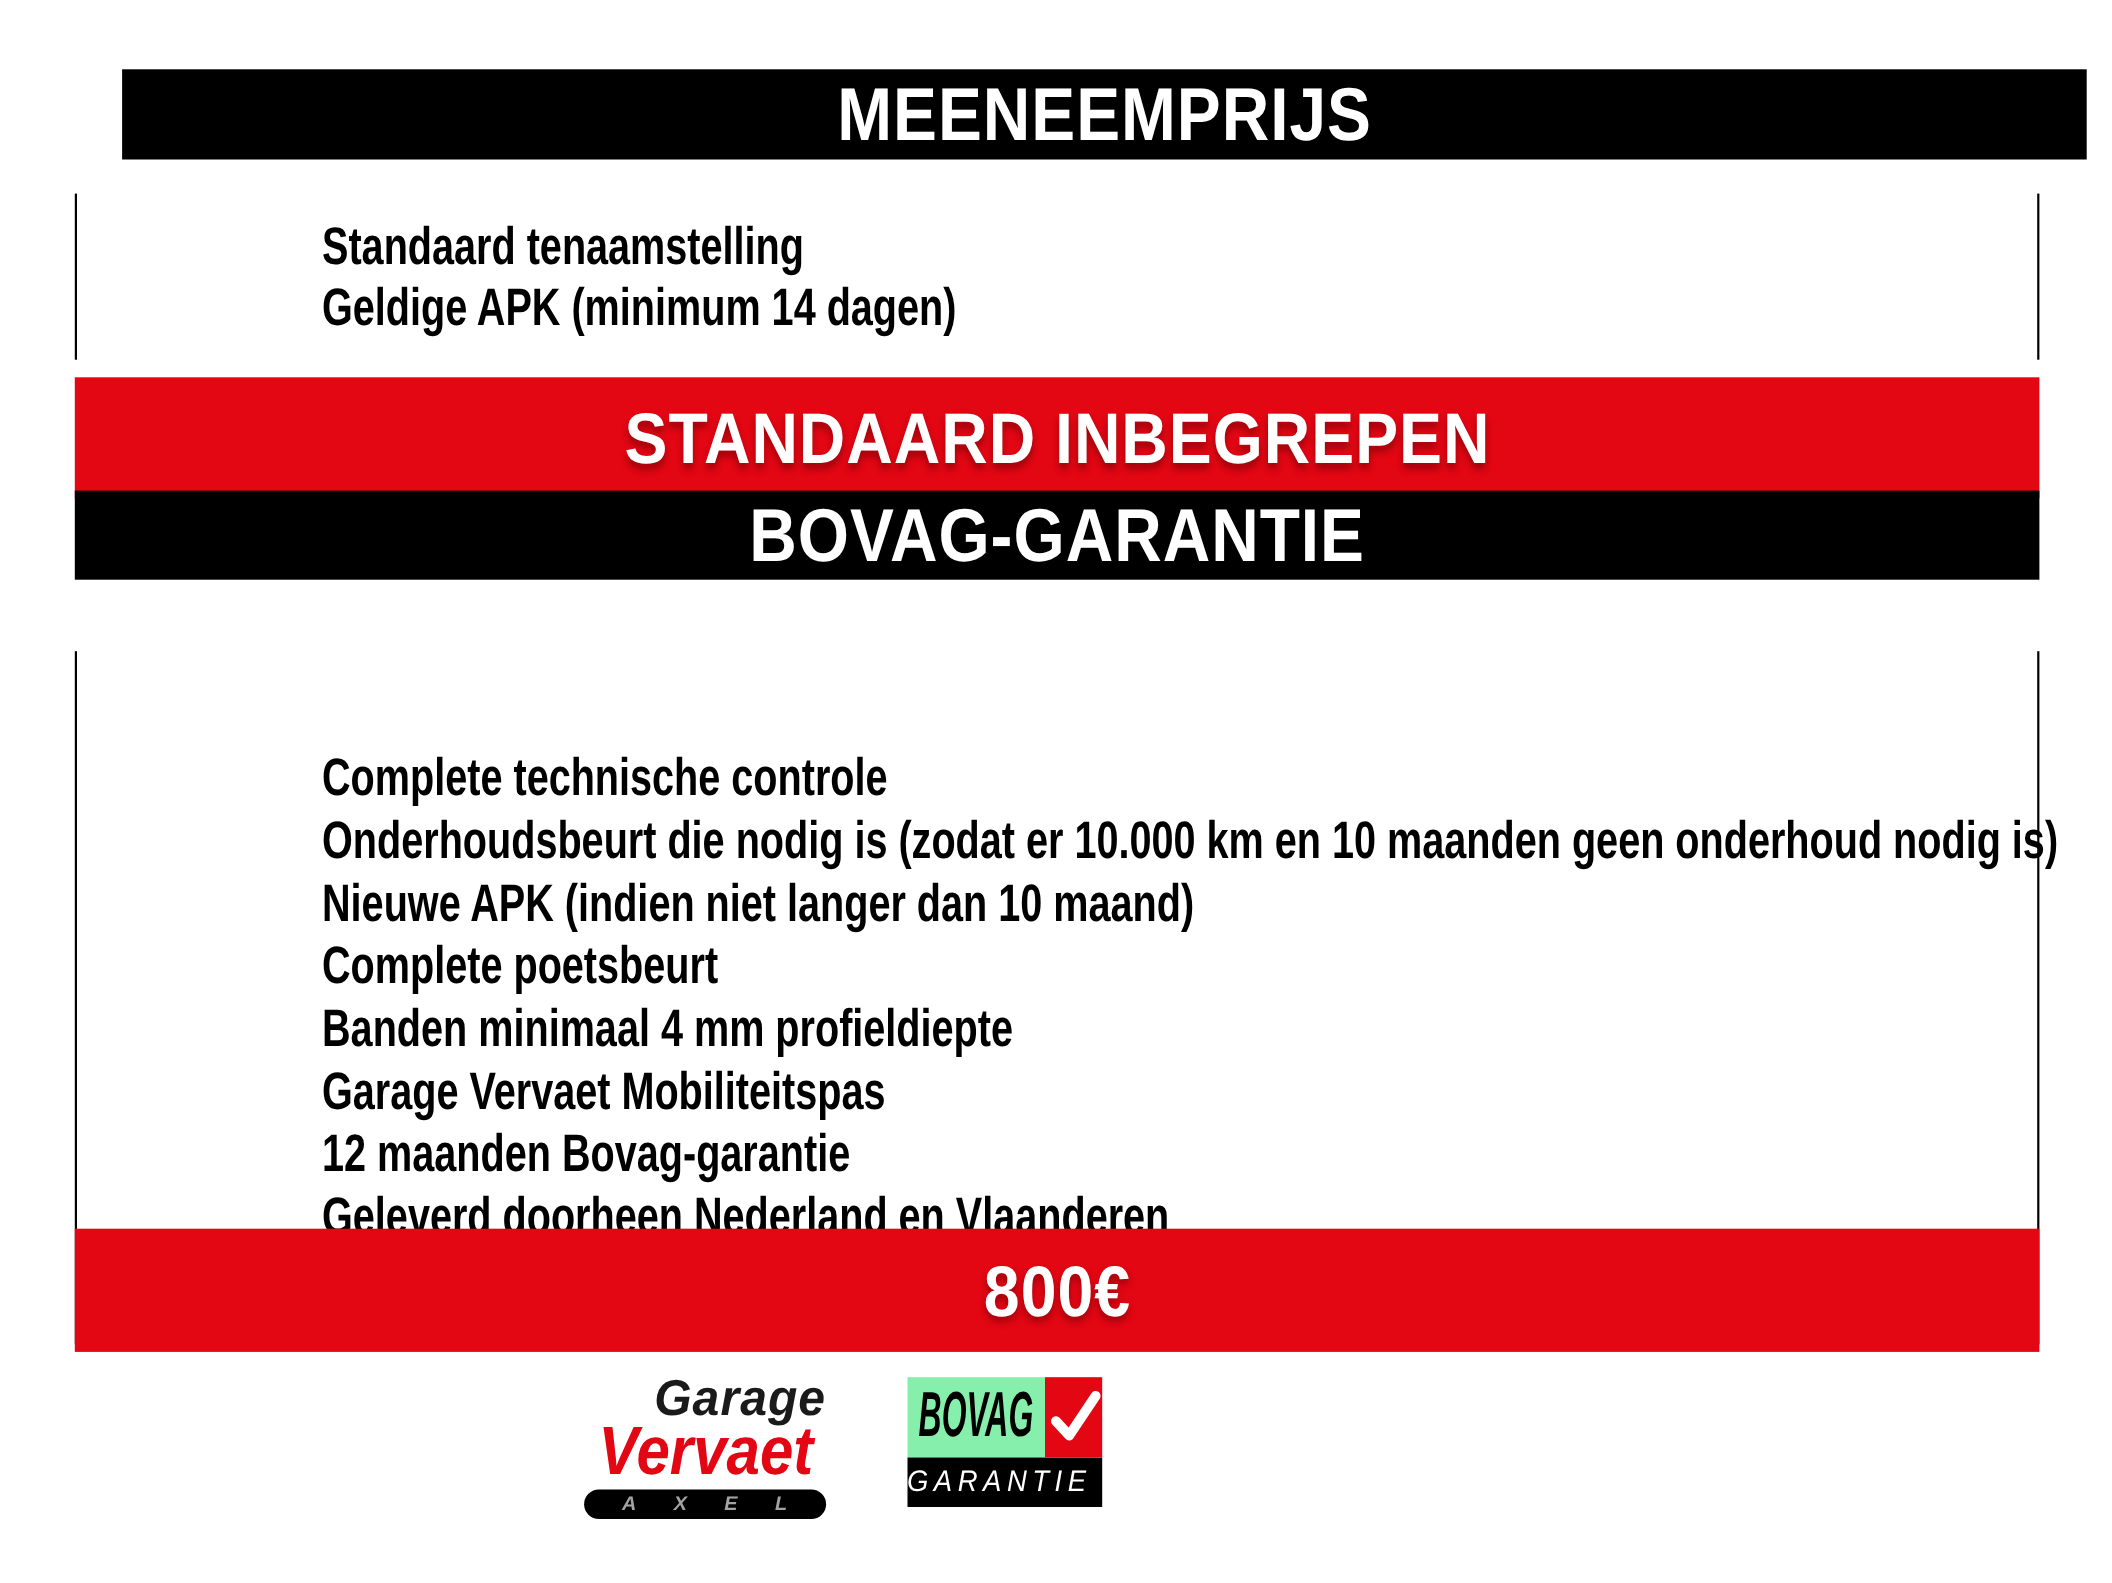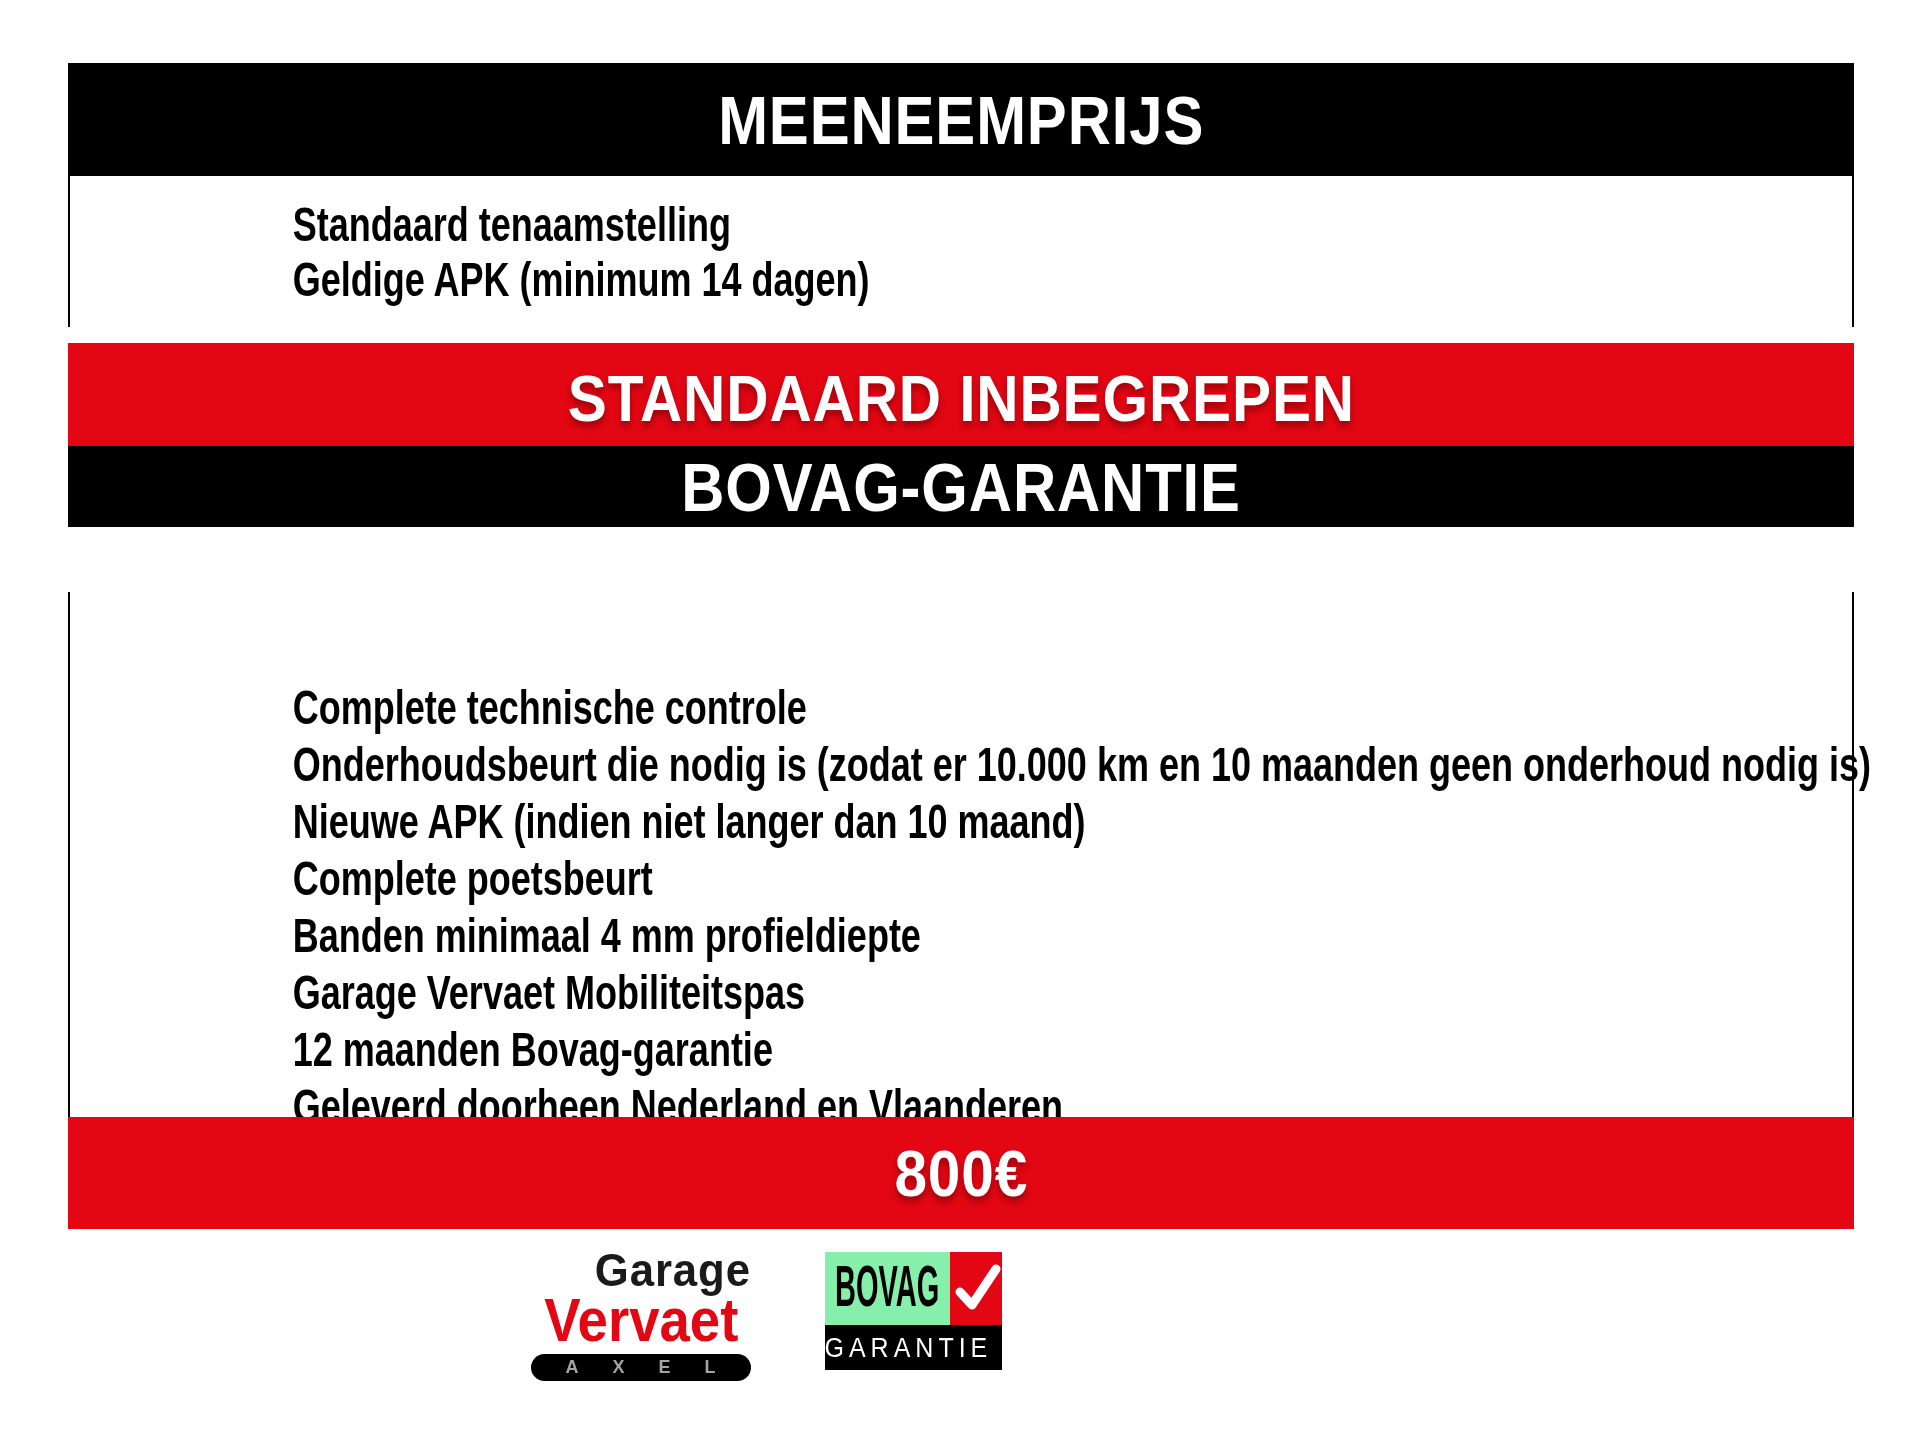--- a/index.html
+++ b/index.html
@@ -42,21 +42,21 @@
     transform:scaleX(0.75);transform-origin:center;
   }
   .item-line{
     color:#000000;font-weight:bold;font-size:48px;line-height:57px;
     white-space:nowrap;display:inline-block;
     transform:scaleX(0.75);transform-origin:center;
   }
   
   #footer-logos{
     position:absolute;left:0;top:1248px;width:1532px;
-    display:flex;justify-content:center;align-items:flex-start;gap:74px;
+    display:flex;justify-content:center;align-items:flex-start;gap:74px;font-style:italic;
   }
   #vervaet-logo{width:220px;display:flex;flex-direction:column;}
   #garage-word{
     text-align:right;color:#1a1a1a;font-weight:bold;font-size:46px;line-height:44px;
     letter-spacing:1px;transform:scaleX(0.95);transform-origin:right center;
   }
   #vervaet-word{
     text-align:center;color:#e30613;font-weight:bold;font-size:62px;line-height:52px;
     display:block;transform:scaleX(0.88);transform-origin:center;margin-top:2px;
   }
@@ -90,21 +90,21 @@
     color:#ffffff;font-weight:normal;font-size:25px;
     letter-spacing:5px;margin-right:-5px;
     transform:scaleY(1.08);transform-origin:center;
   }
 </style>
 </head>
 <body>
 
 <div id="canvas">
 
-  <div class="bar bar-black" style="top:63px;height:113px;">
+  <div class="bar bar-black" style="top:63px;height:82px;margin-left:43px;">
     <span class="bar-title">MEENEEMPRIJS</span>
   </div>
 
   <div class="card-body" style="top:176px;height:151px;">
     <span class="cond-line">Standaard tenaamstelling</span>
     <span class="cond-line">Geldige APK (minimum 14 dagen)</span>
   </div>
 
   <div class="bar bar-red" style="top:327px;height:110px;margin-top:16px;">
     <span class="bar-banner-text">STANDAARD INBEGREPEN</span>

